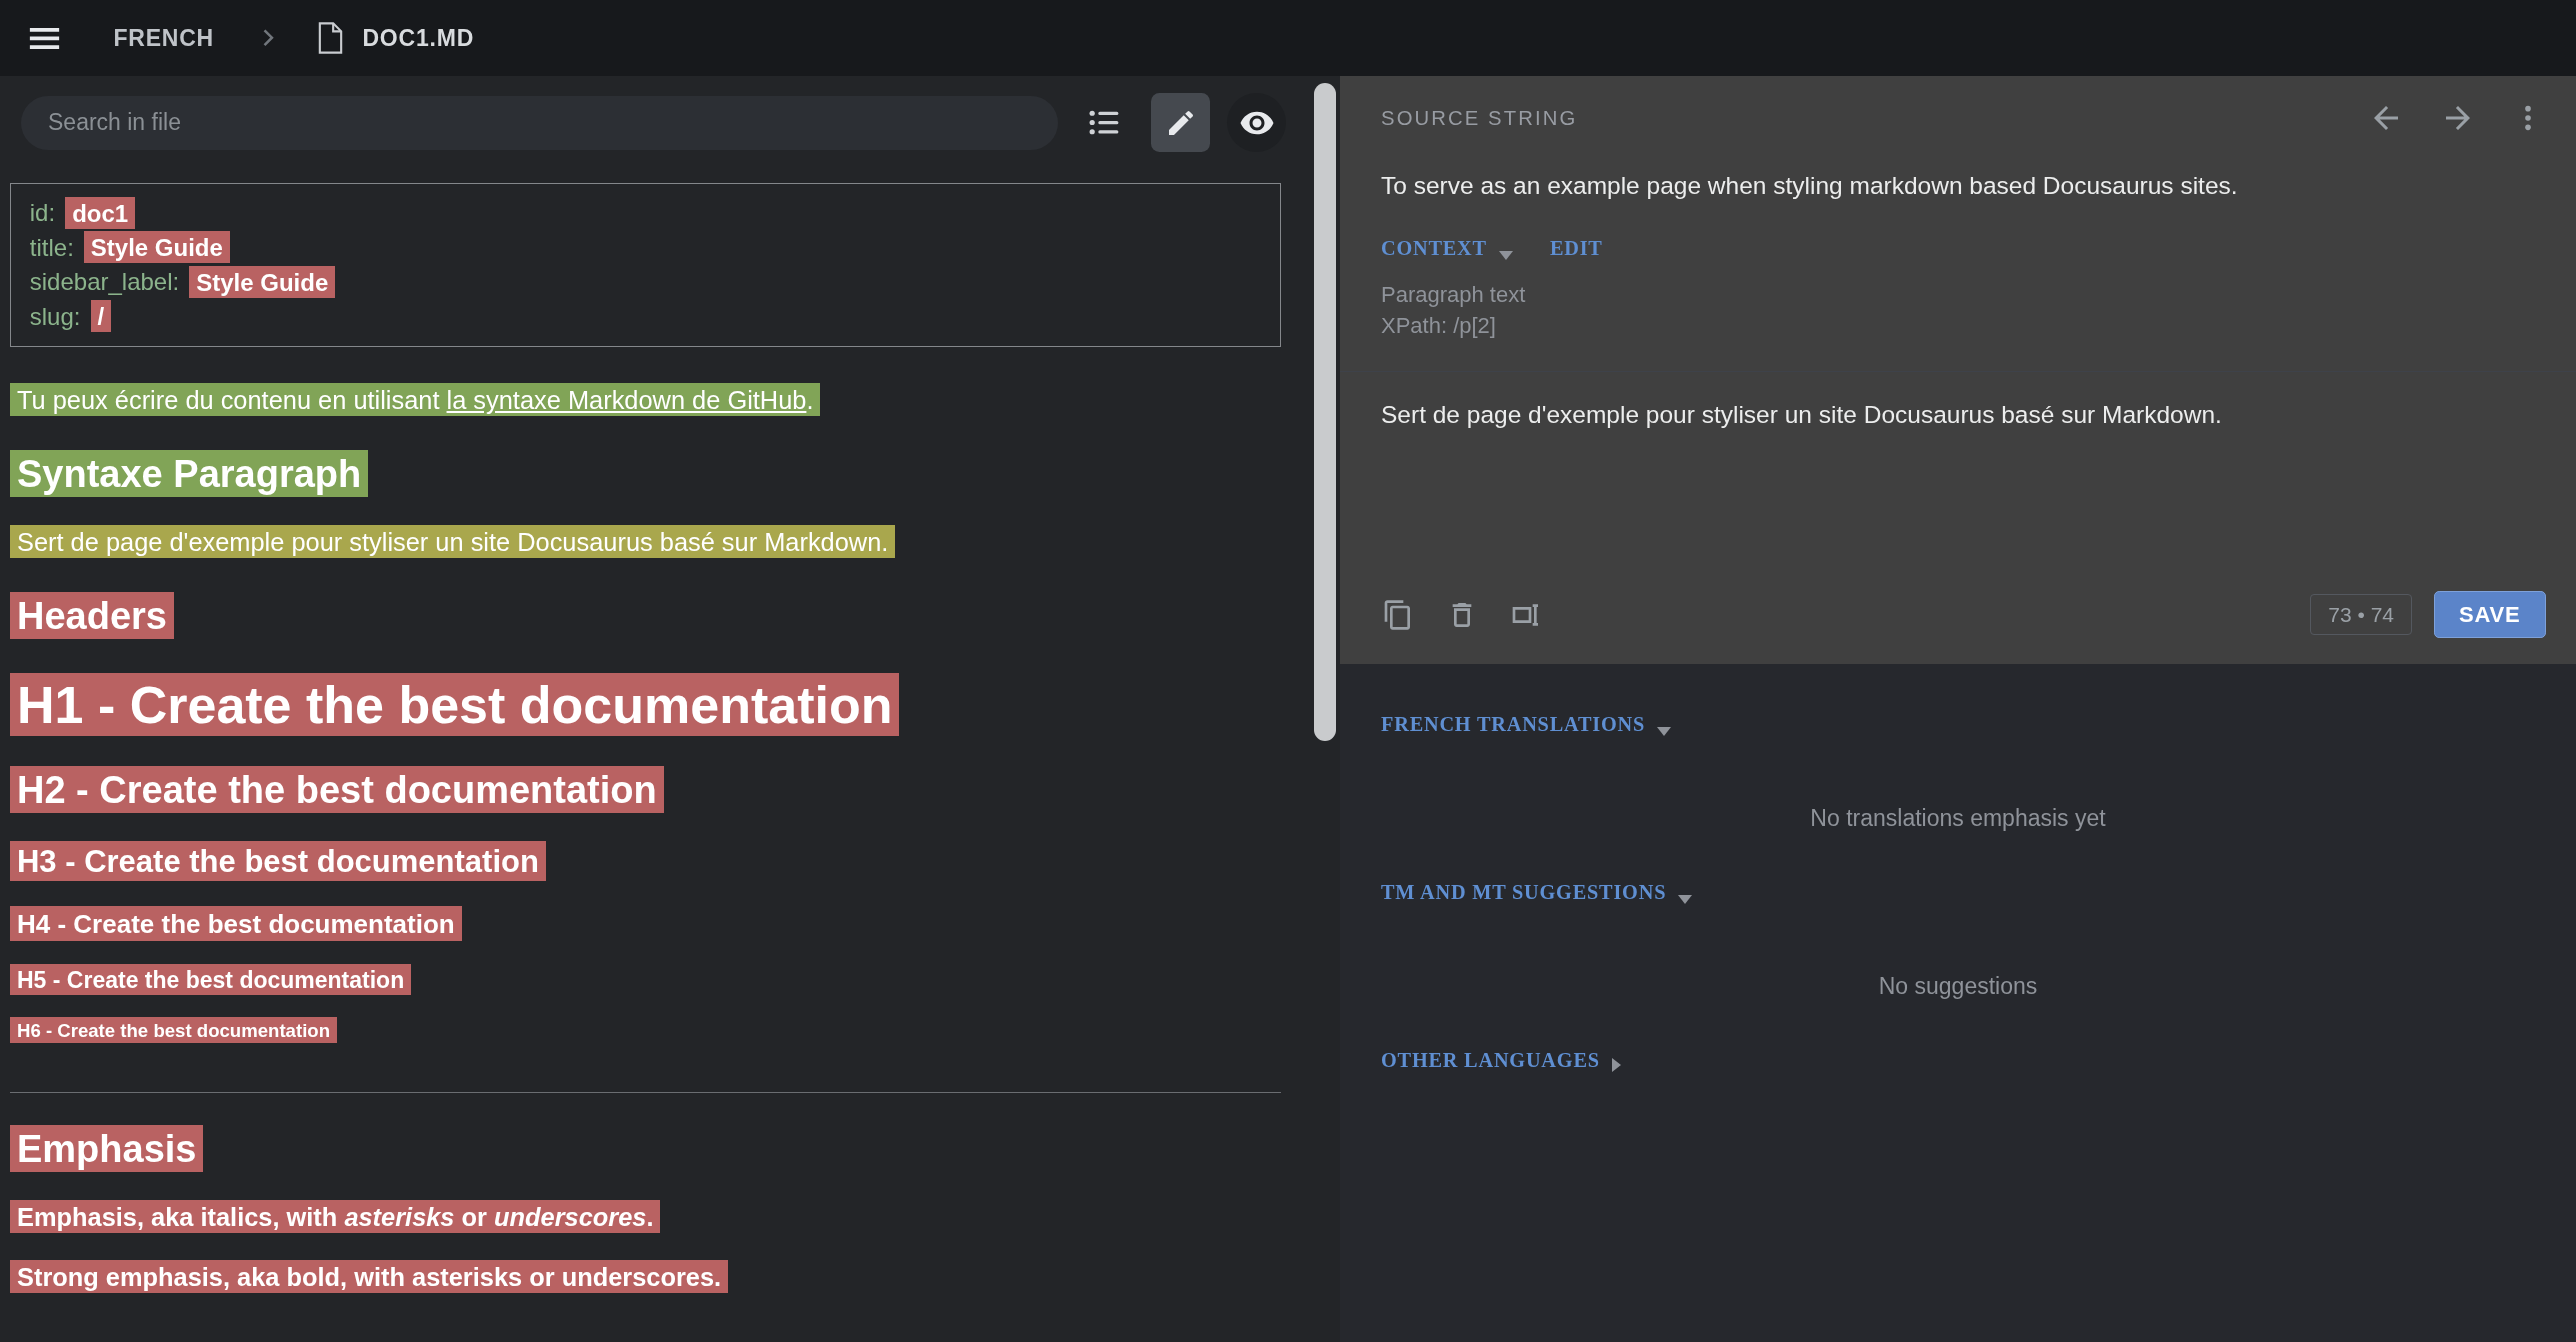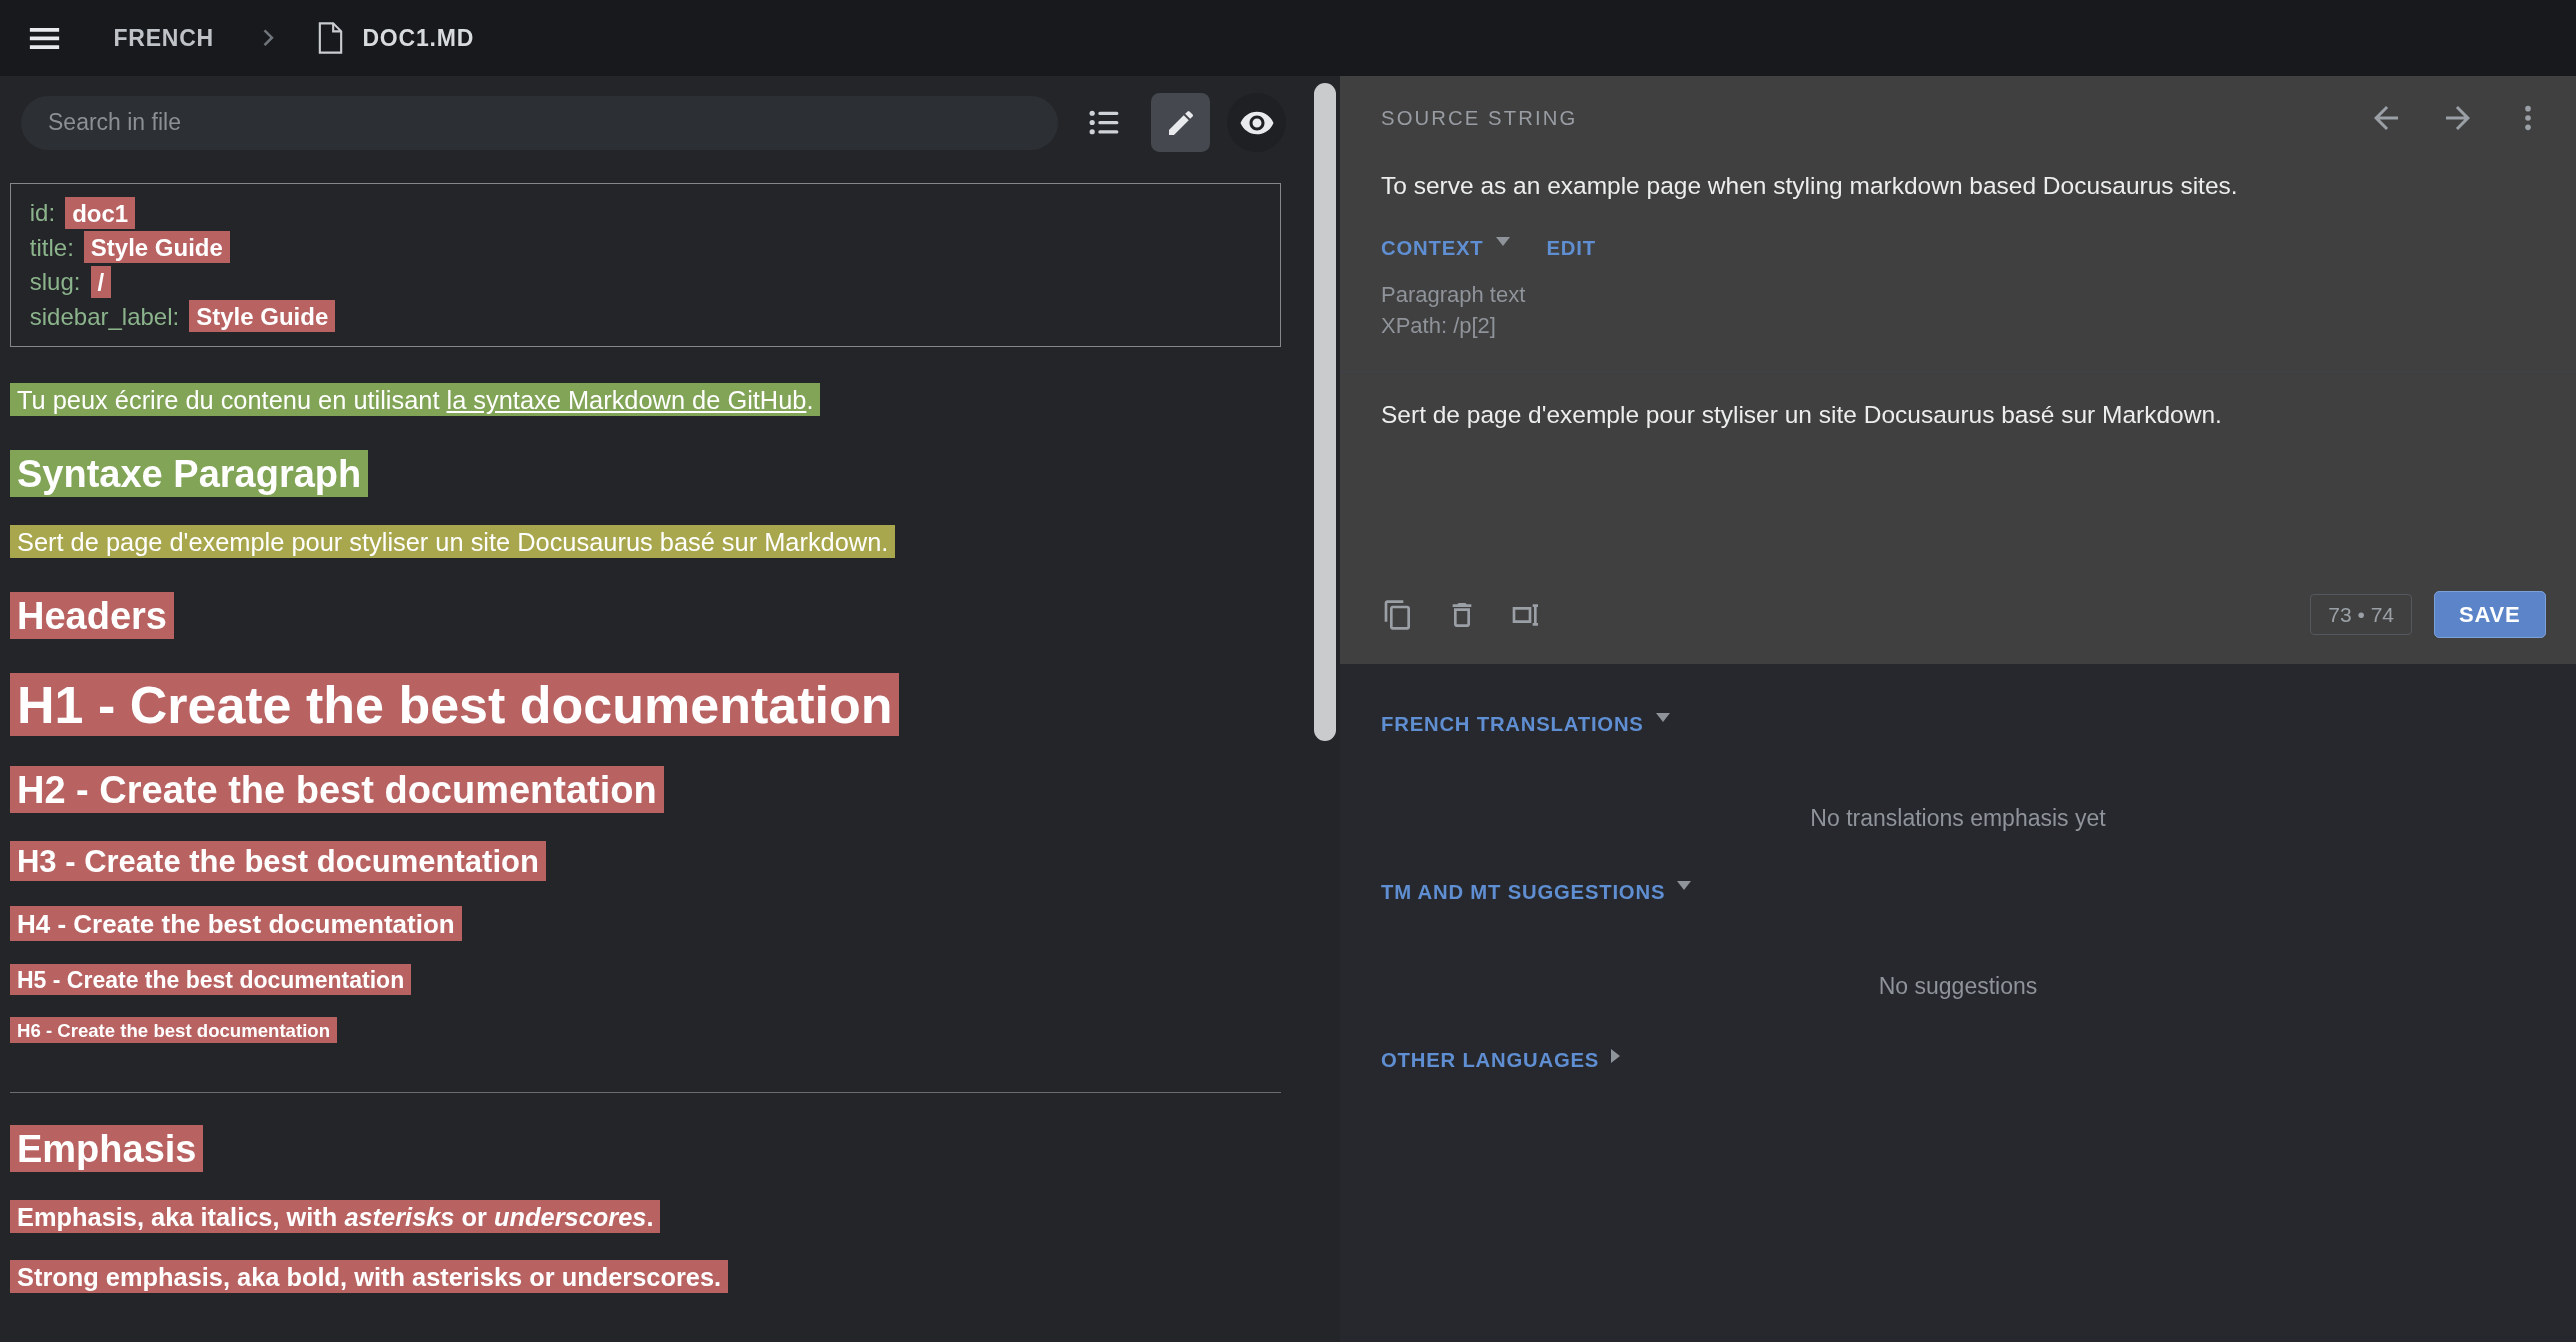--- a/index.html
+++ b/index.html
@@ -62,21 +62,21 @@
   .scrollbar-thumb { position: absolute; top: 6.8px; right: 4.2px; width: 22px; height: 658px; background: #c9cbcd; border-radius: 11px; cursor: grab; }
 
   
   .editor-card { background: #404040; }
   .card-header { display: flex; align-items: center; padding: 24px 32px 0 41px; }
   .section-label { color: #989ca3; font-size: 20.3px; letter-spacing: 2.1px; }
   .header-icons { margin-left: auto; display: flex; align-items: center; gap: 36px; }
   .hicon { display: flex; cursor: pointer; }
   .source-text { padding: 36px 41px 0; font-size: 24.5px; color: #eceded; }
   .context-row { padding: 37px 41px 0; display: flex; align-items: center; gap: 37px; }
-  .blue-link { color: #5f8fd2; font-size: 20.3px; font-weight: 700; letter-spacing: 0.8px; display: flex; align-items: flex-start; gap: 12px; cursor: pointer; }
+  .blue-link { color: #5f8fd2; font-size: 20.3px; font-weight: 700; letter-spacing: 0.8px; display: flex; align-items: flex-end; gap: 12px; cursor: pointer; font-family: Liberation Serif, serif; }
   .caret-down { width: 0; height: 0; border-left: 7.6px solid transparent; border-right: 7.6px solid transparent; border-top: 9.3px solid #8f939a; }
   .caret-right { width: 0; height: 0; border-top: 7.6px solid transparent; border-bottom: 7.6px solid transparent; border-left: 9.3px solid #8f939a; }
   .context-info { padding: 18.6px 41px 29px; color: #8f939a; font-size: 22px; line-height: 1.45; }
   .card-divider { border-top: 1.7px solid #3e424a; }
   .translation-box { padding: 29px 41px; min-height: 212px; font-size: 24.5px; color: #eceded; outline: none; }
   .editor-toolbar { display: flex; align-items: center; padding: 3.4px 30.5px 22px 30.5px; }
   .toolbar-left { display: flex; align-items: center; gap: 10.2px; }
   .tool-btn { width: 54px; height: 54px; display: flex; align-items: center; justify-content: center; border-radius: 6.8px; cursor: pointer; }
   .toolbar-right { margin-left: auto; display: flex; align-items: center; gap: 22px; }
   .char-counter { border: 1.7px solid #54585f; border-radius: 4px; color: #9aa0a6; font-size: 21px; padding: 7.6px 17px; }
@@ -148,24 +148,24 @@
     <div class="doc">
 
       <div class="frontmatter">
         <div class="fm-line">
           <span class="fm-key">id:</span><span class="hl hl-red">doc1</span>
         </div>
         <div class="fm-line">
           <span class="fm-key">title:</span><span class="hl hl-red">Style Guide</span>
         </div>
         <div class="fm-line">
-          <span class="fm-key">slug:</span><span class="hl hl-red">/</span>
+          <span class="fm-key">sidebar_label:</span><span class="hl hl-red">Style Guide</span>
         </div>
         <div class="fm-line">
-          <span class="fm-key">sidebar_label:</span><span class="hl hl-red">Style Guide</span>
+          <span class="fm-key">slug:</span><span class="hl hl-red">/</span>
         </div>
       </div>
 
       <p>
         <span class="hl hl-green"><span>Tu peux écrire du contenu en utilisant </span><span class="doc-link">la syntaxe Markdown de GitHub</span><span>.</span></span>
       </p>
 
       <h2 class="dh dh2s"><span class="hl hl-green">Syntaxe Paragraph</span></h2>
 
       <p><span class="hl hl-olive">Sert de page d'exemple pour styliser un site Docusaurus basé sur Markdown.</span></p>

